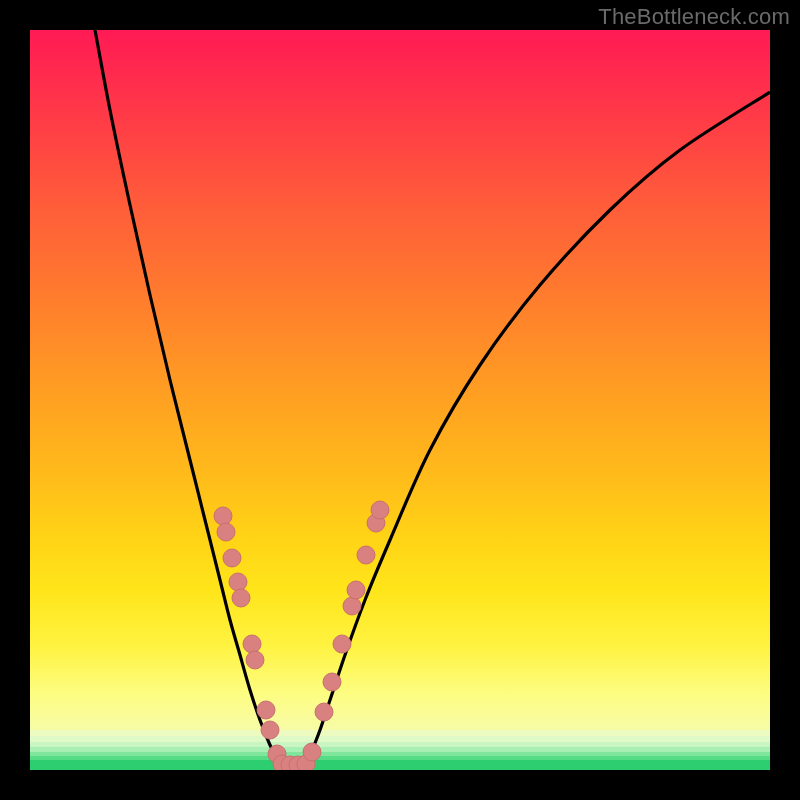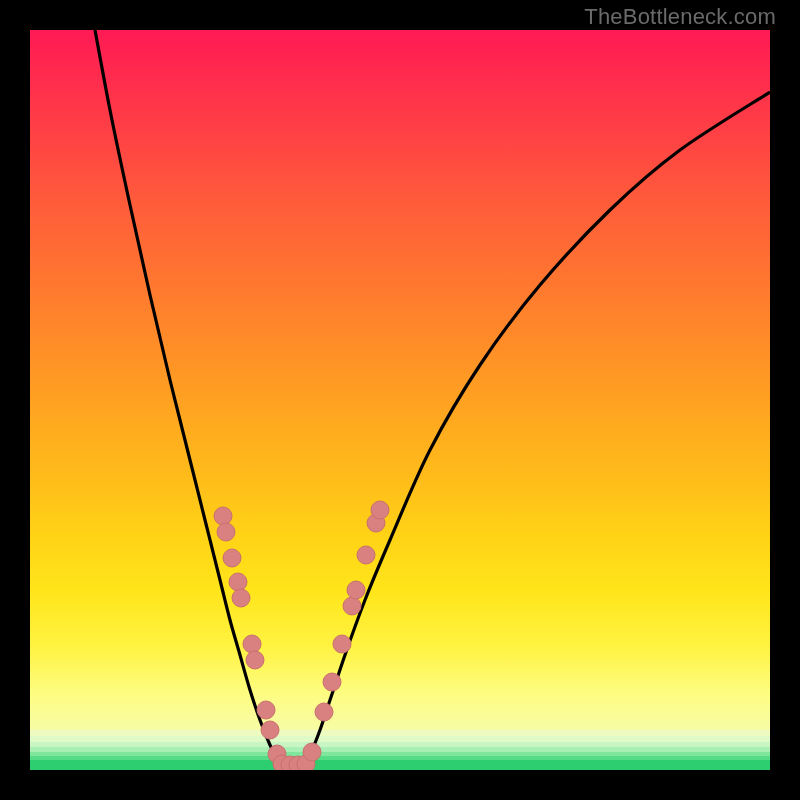--- a/index.html
+++ b/index.html
@@ -13,21 +13,21 @@
   }
   .frame {
     position: relative;
     width: 800px;
     height: 800px;
     background: #000;
   }
   .watermark {
     position: absolute;
     top: 4px;
-    right: 24px;
+    right: 10px;
     color: #6a6a6a;
     font-size: 22px;
     font-weight: 500;
     letter-spacing: 0.2px;
     z-index: 10;
   }
   .plot-area {
     position: absolute;
     left: 30px;
     top: 30px;

